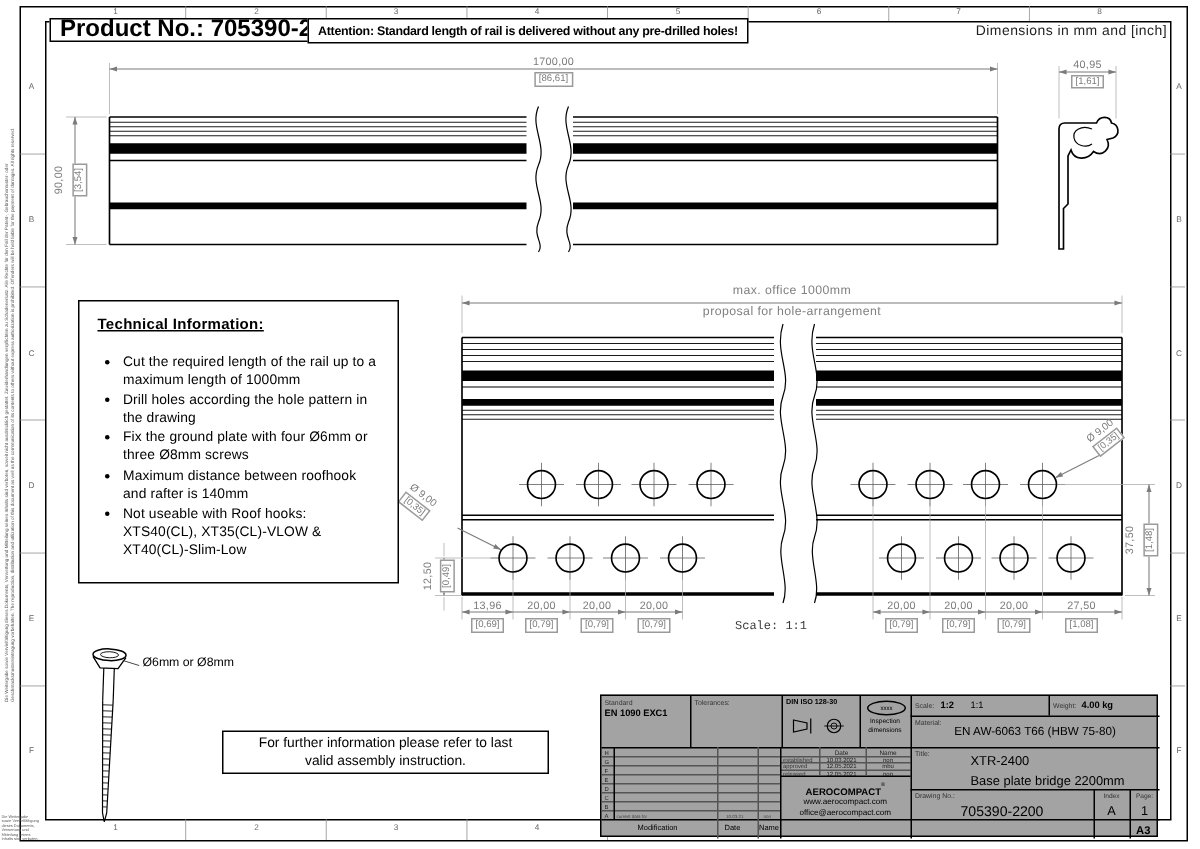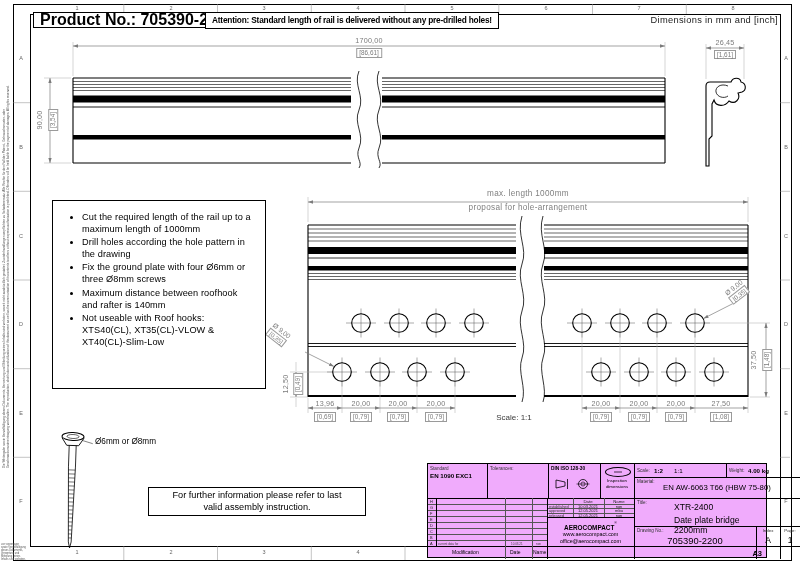--- a/index.html
+++ b/index.html
@@ -18,34 +18,34 @@
   .dm{position:absolute;font-size:7.2px;color:#7b7b7b;white-space:nowrap;letter-spacing:.2px;
       transform:translate(-50%,0);}
   .di{position:absolute;font-size:6.4px;color:#7b7b7b;border:.8px solid #9a9a9a;background:#fff;
       padding:0 2px;white-space:nowrap;transform:translate(-50%,0);line-height:7.5px;}
   .rot90{transform:translate(-50%,-50%) rotate(-90deg)!important;}
   .cap{position:absolute;font-size:8.2px;color:#808080;letter-spacing:.3px;white-space:nowrap;
       transform:translate(-50%,0);}
   .dialabel{position:absolute;display:flex;flex-direction:column;align-items:center;gap:1px;}
   .dialabel .m{font-size:6.8px;color:#7b7b7b;white-space:nowrap;}
   .dialabel .i{font-size:6.2px;color:#7b7b7b;border:.8px solid #9a9a9a;background:#fff;padding:0 2px;white-space:nowrap;line-height:7px;}
-  #scale-note{position:absolute;font-size:8px;color:#3a3a3a;transform:translate(-50%,0);white-space:nowrap;}
+  #scale-note{position:absolute;font-size:8px;color:#3a3a3a;transform:translate(-50%,0);white-space:nowrap;font-family:Liberation Mono, monospace;}
   
   #tech-box{left:52px;top:200px;width:214px;height:189px;border:1.8px solid #000;background:#fff;
     padding:10px 6px 0 10px;box-sizing:border-box;}
   #tech-box h3{margin:0 0 13px 2px;font-size:10px;text-decoration:underline;letter-spacing:.2px;}
   #tech-box ul{margin:0;padding-left:19px;width:172px;font-size:9.2px;line-height:12.1px;letter-spacing:.1px;}
   #tech-box li{margin-bottom:1px;}
   
   #footer-note{left:148px;top:487px;width:218px;height:29px;border:1.5px solid #000;background:#fff;
     display:flex;align-items:center;justify-content:center;text-align:center;font-size:9.2px;
     line-height:11.5px;padding:0 15px;box-sizing:border-box;}
   #screw-label{position:absolute;font-size:8.2px;white-space:nowrap;}
   
-  #tblock{left:427px;top:463px;width:340px;height:95px;border:1.4px solid #000;background:#f0abfc;box-sizing:border-box;}
+  #tblock{left:400px;top:463px;width:372px;height:95px;border:1.4px solid #000;background:#a3a3a3;box-sizing:border-box;}
   #tblock .hl,#tblock .vl{position:absolute;background:#000;}
   #tblock .hl{height:0.7px;}
   #tblock .vl{width:0.7px;}
   #tblock .thin{background:#555;height:0.4px;}
   #tblock .tl{position:absolute;font-size:4.6px;color:#333;white-space:nowrap;}
   #tblock .tv{position:absolute;font-weight:bold;white-space:nowrap;}
   #tblock .ctr{text-align:center;}
   .revletter{position:absolute;font-size:3.9px;color:#222;}
   .tinytxt{position:absolute;font-size:3px;color:#444;white-space:nowrap;}
   .apprlabel{position:absolute;font-size:3.9px;color:#333;white-space:nowrap;}
@@ -319,24 +319,24 @@
 
 <div class="hbox" style="left:33px;top:12px;font-size:16px">Product No.: 705390-2200</div>
 <div class="hbox" style="left:205px;top:12px;font-size:8.3px;letter-spacing:-0.2px;line-height:13px">Attention: Standard length of rail is delivered without any pre-drilled holes!</div>
 <div id="units-note" style="right:22px;top:15px">Dimensions in mm and [inch]</div>
 
 <span class="dm" style="left:369px;top:36px">1700,00</span>
 <span class="di" style="left:369px;top:48px">[86,61]</span>
 <span class="dm rot90" style="left:39px;top:120px">90,00</span>
 <span class="di rot90" style="left:53px;top:120px">[3,54]</span>
 
-<span class="dm" style="left:725px;top:37.5px">26,45</span>
+<span class="dm" style="left:725px;top:37.5px">40,95</span>
 <span class="di" style="left:725px;top:49.5px">[1,61]</span>
 
-<span class="cap" style="left:528px;top:189px">max. length 1000mm</span>
+<span class="cap" style="left:528px;top:189px">max. office 1000mm</span>
 <span class="cap" style="left:528px;top:203px">proposal for hole-arrangement</span>
 <span id="scale-note" style="left:514px;top:413px">Scale: 1:1</span>
 
 <div class="dialabel" style="left:268px;top:326px;transform:rotate(38deg)">
   <span class="m">Ø 9,00</span>
   <span class="i">[0,35]</span>
 </div>
 <div class="dialabel" style="left:726px;top:283px;transform:rotate(-38deg)">
   <span class="m">Ø 9,00</span>
   <span class="i">[0,35]</span>
@@ -358,20 +358,21 @@
 <span class="dm" style="left:601px;top:399px">20,00</span>
 <span class="dm" style="left:639px;top:399px">20,00</span>
 <span class="dm" style="left:676px;top:399px">20,00</span>
 <span class="dm" style="left:721px;top:399px">27,50</span>
 <span class="di" style="left:601px;top:412px">[0,79]</span>
 <span class="di" style="left:639px;top:412px">[0,79]</span>
 <span class="di" style="left:676px;top:412px">[0,79]</span>
 <span class="di" style="left:721px;top:412px">[1,08]</span>
 
 <div class="abs" id="tech-box">
+  <h3>Technical Information:</h3>
   <ul>
     <li>Cut the required length of the rail up to a maximum length of 1000mm</li>
     <li>Drill holes according the hole pattern in the drawing</li>
     <li>Fix the ground plate with four Ø6mm or three Ø8mm screws</li>
     <li>Maximum distance between roofhook and rafter is 140mm</li>
     <li>Not useable with Roof hooks: XTS40(CL), XT35(CL)-VLOW &amp; XT40(CL)-Slim-Low</li>
   </ul>
 </div>
 
 <span id="screw-label" style="left:95px;top:437px">Ø6mm or Ø8mm</span>
@@ -459,21 +460,21 @@
   <span class="apprval" style="left:191px;top:48.8px">non</span>
 
   <div id="aero-block">
     <div><span id="aero-brand">AEROCOMPACT</span><sup style="font-size:3.5px">®</sup></div>
     <div id="aero-web">www.aerocompact.com</div>
     <div id="aero-mail">office@aerocompact.com</div>
   </div>
 
   <span class="tl" style="left:209px;top:35.5px">Title:</span>
   <span class="abs" style="position:absolute;left:246px;top:38px;font-size:8.6px">XTR-2400</span>
-  <span class="abs" style="position:absolute;left:246px;top:51px;font-size:8.6px">Date plate bridge 2200mm</span>
+  <span class="abs" style="position:absolute;left:246px;top:51px;font-size:8.6px">Base plate bridge 2200mm</span>
   <span class="tl" style="left:209px;top:63.5px">Drawing No.:</span>
   <div class="abs ctr" style="position:absolute;left:206px;top:71px;width:122px;font-size:9.4px;text-align:center">705390-2200</div>
   <div class="abs ctr" style="position:absolute;left:328px;top:63.5px;width:24px;font-size:4.4px;color:#333;text-align:center">Index</div>
   <div class="abs ctr" style="position:absolute;left:328px;top:71px;width:24px;font-size:8.5px;text-align:center">A</div>
   <div class="abs ctr" style="position:absolute;left:352px;top:63.5px;width:20px;font-size:4.4px;color:#333;text-align:center">Page:</div>
   <div class="abs ctr" style="position:absolute;left:352px;top:71px;width:20px;font-size:8.5px;text-align:center">1</div>
 
   <span class="abs" style="position:absolute;left:24px;top:85px;font-size:5px">Modification</span>
   <span class="abs" style="position:absolute;left:82px;top:85px;font-size:5px">Date</span>
   <span class="abs" style="position:absolute;left:105px;top:85px;font-size:5px">Name</span>

